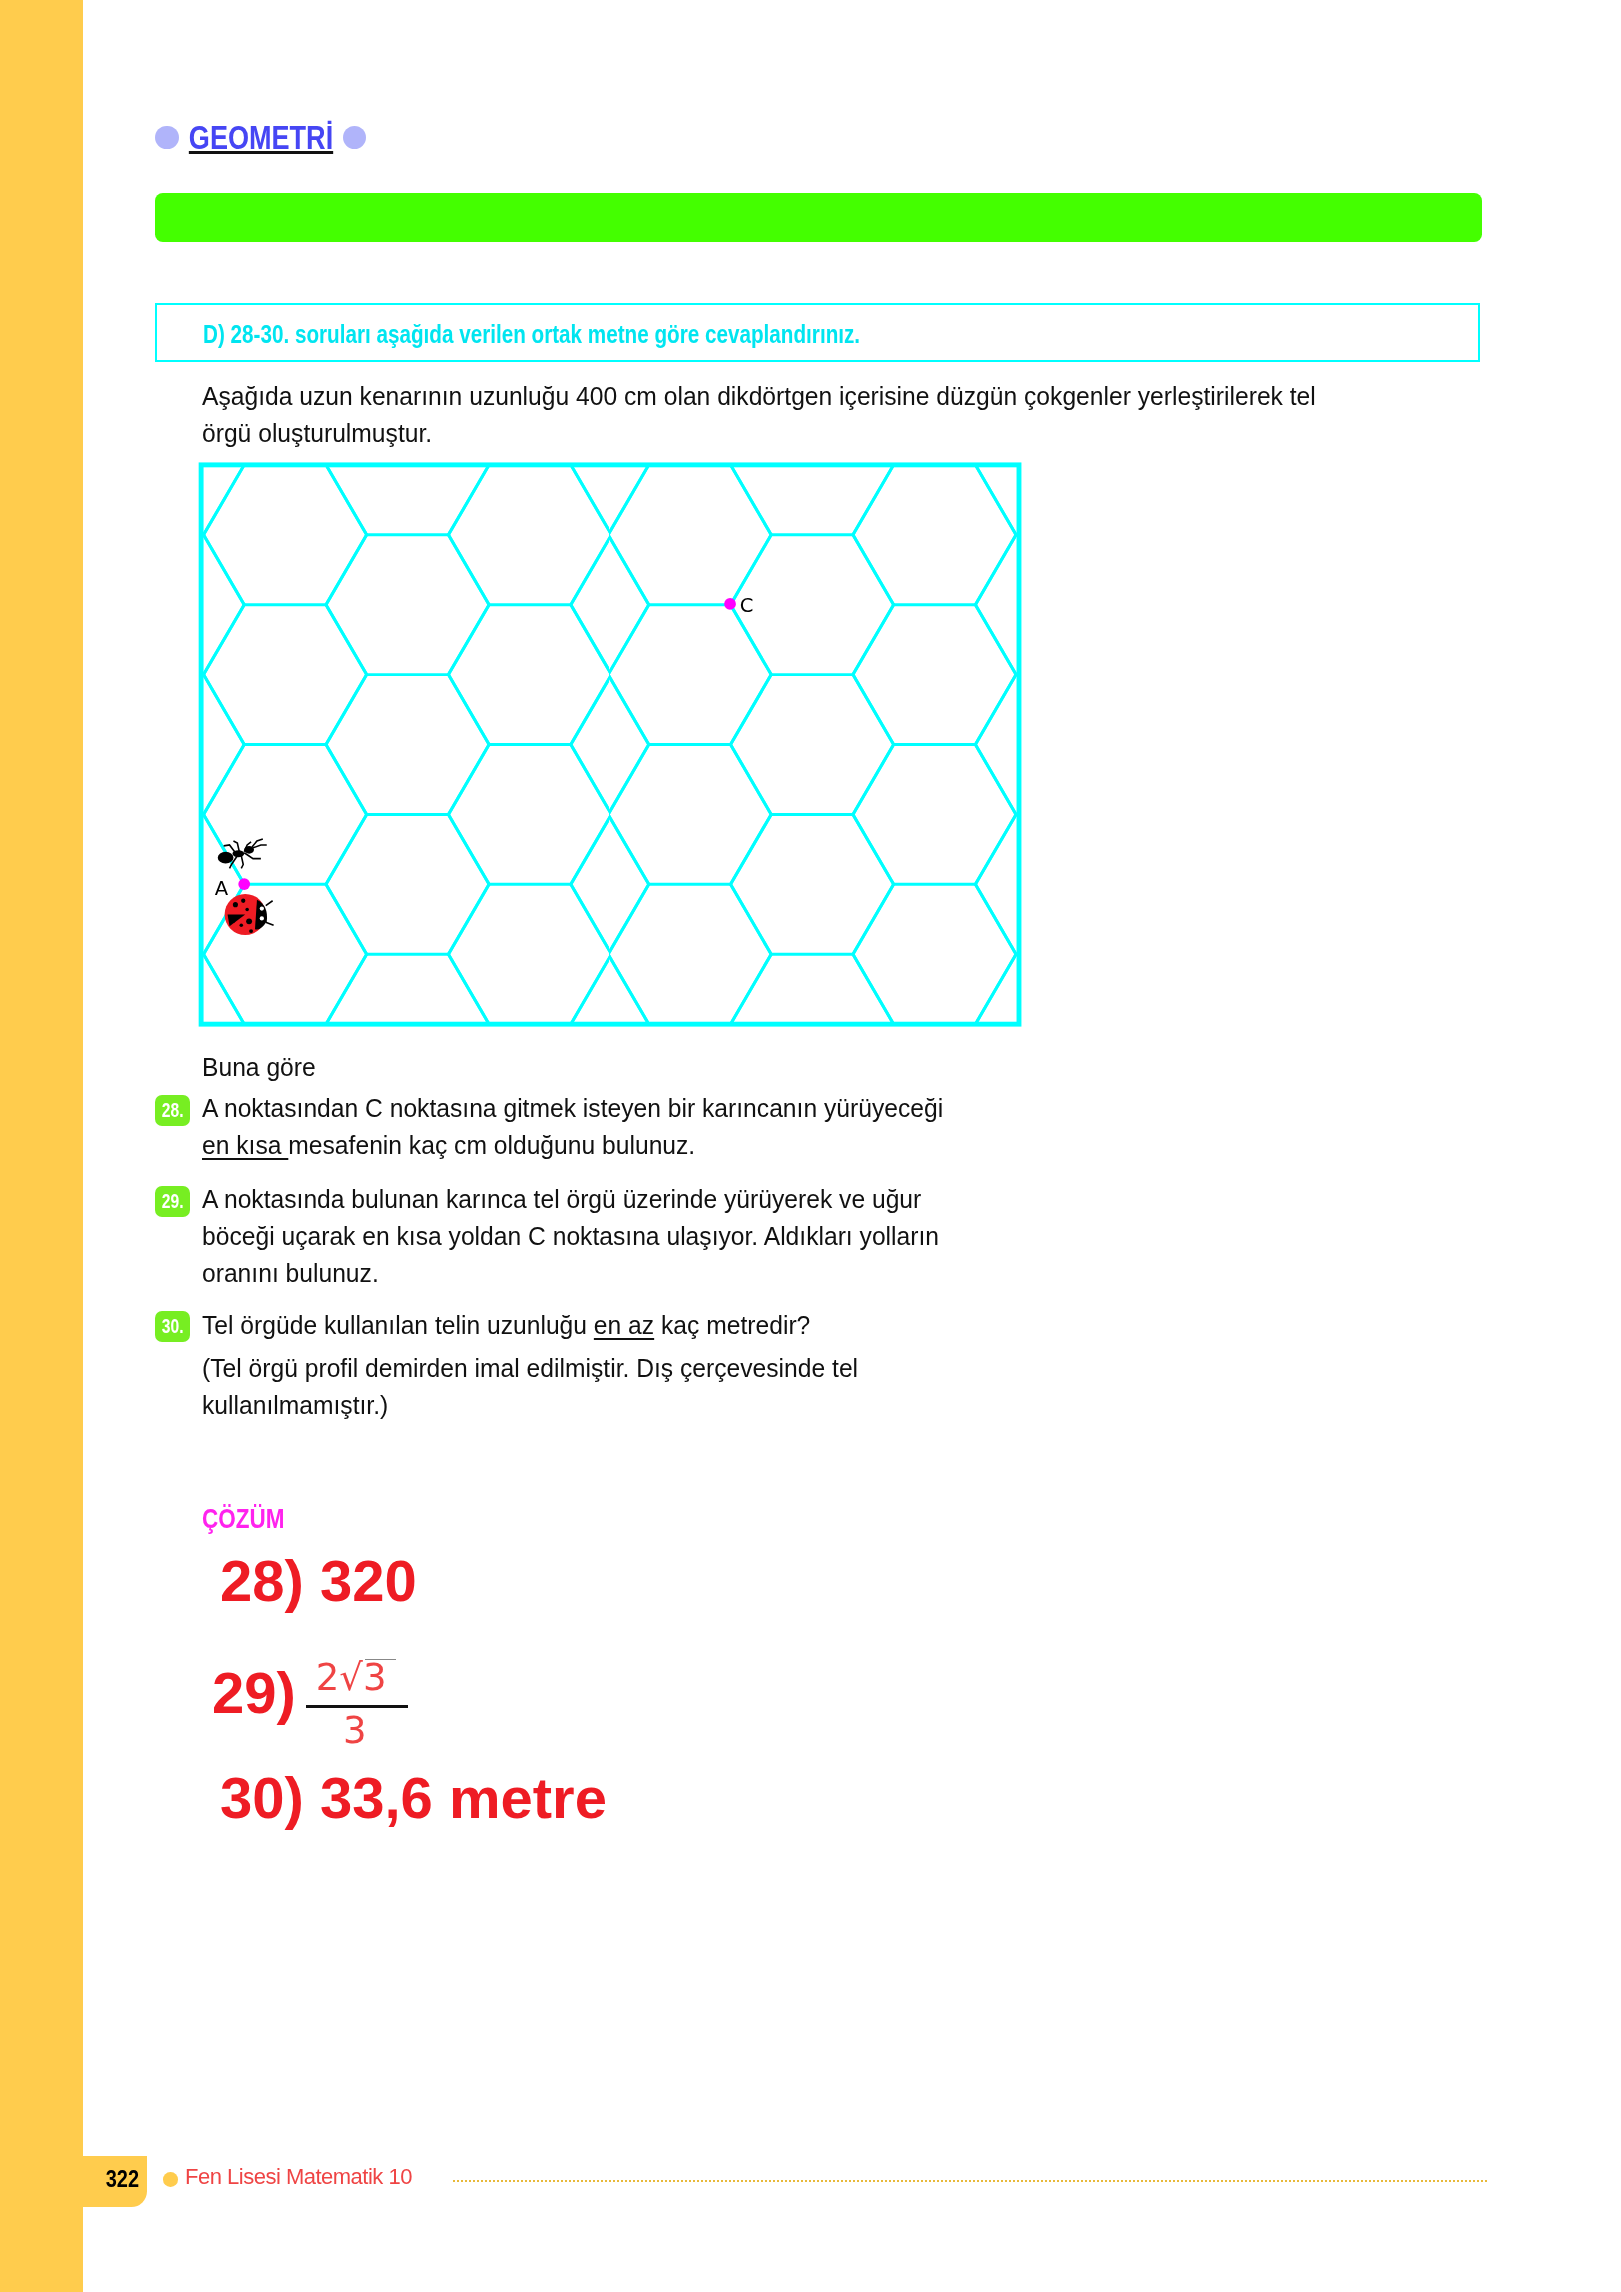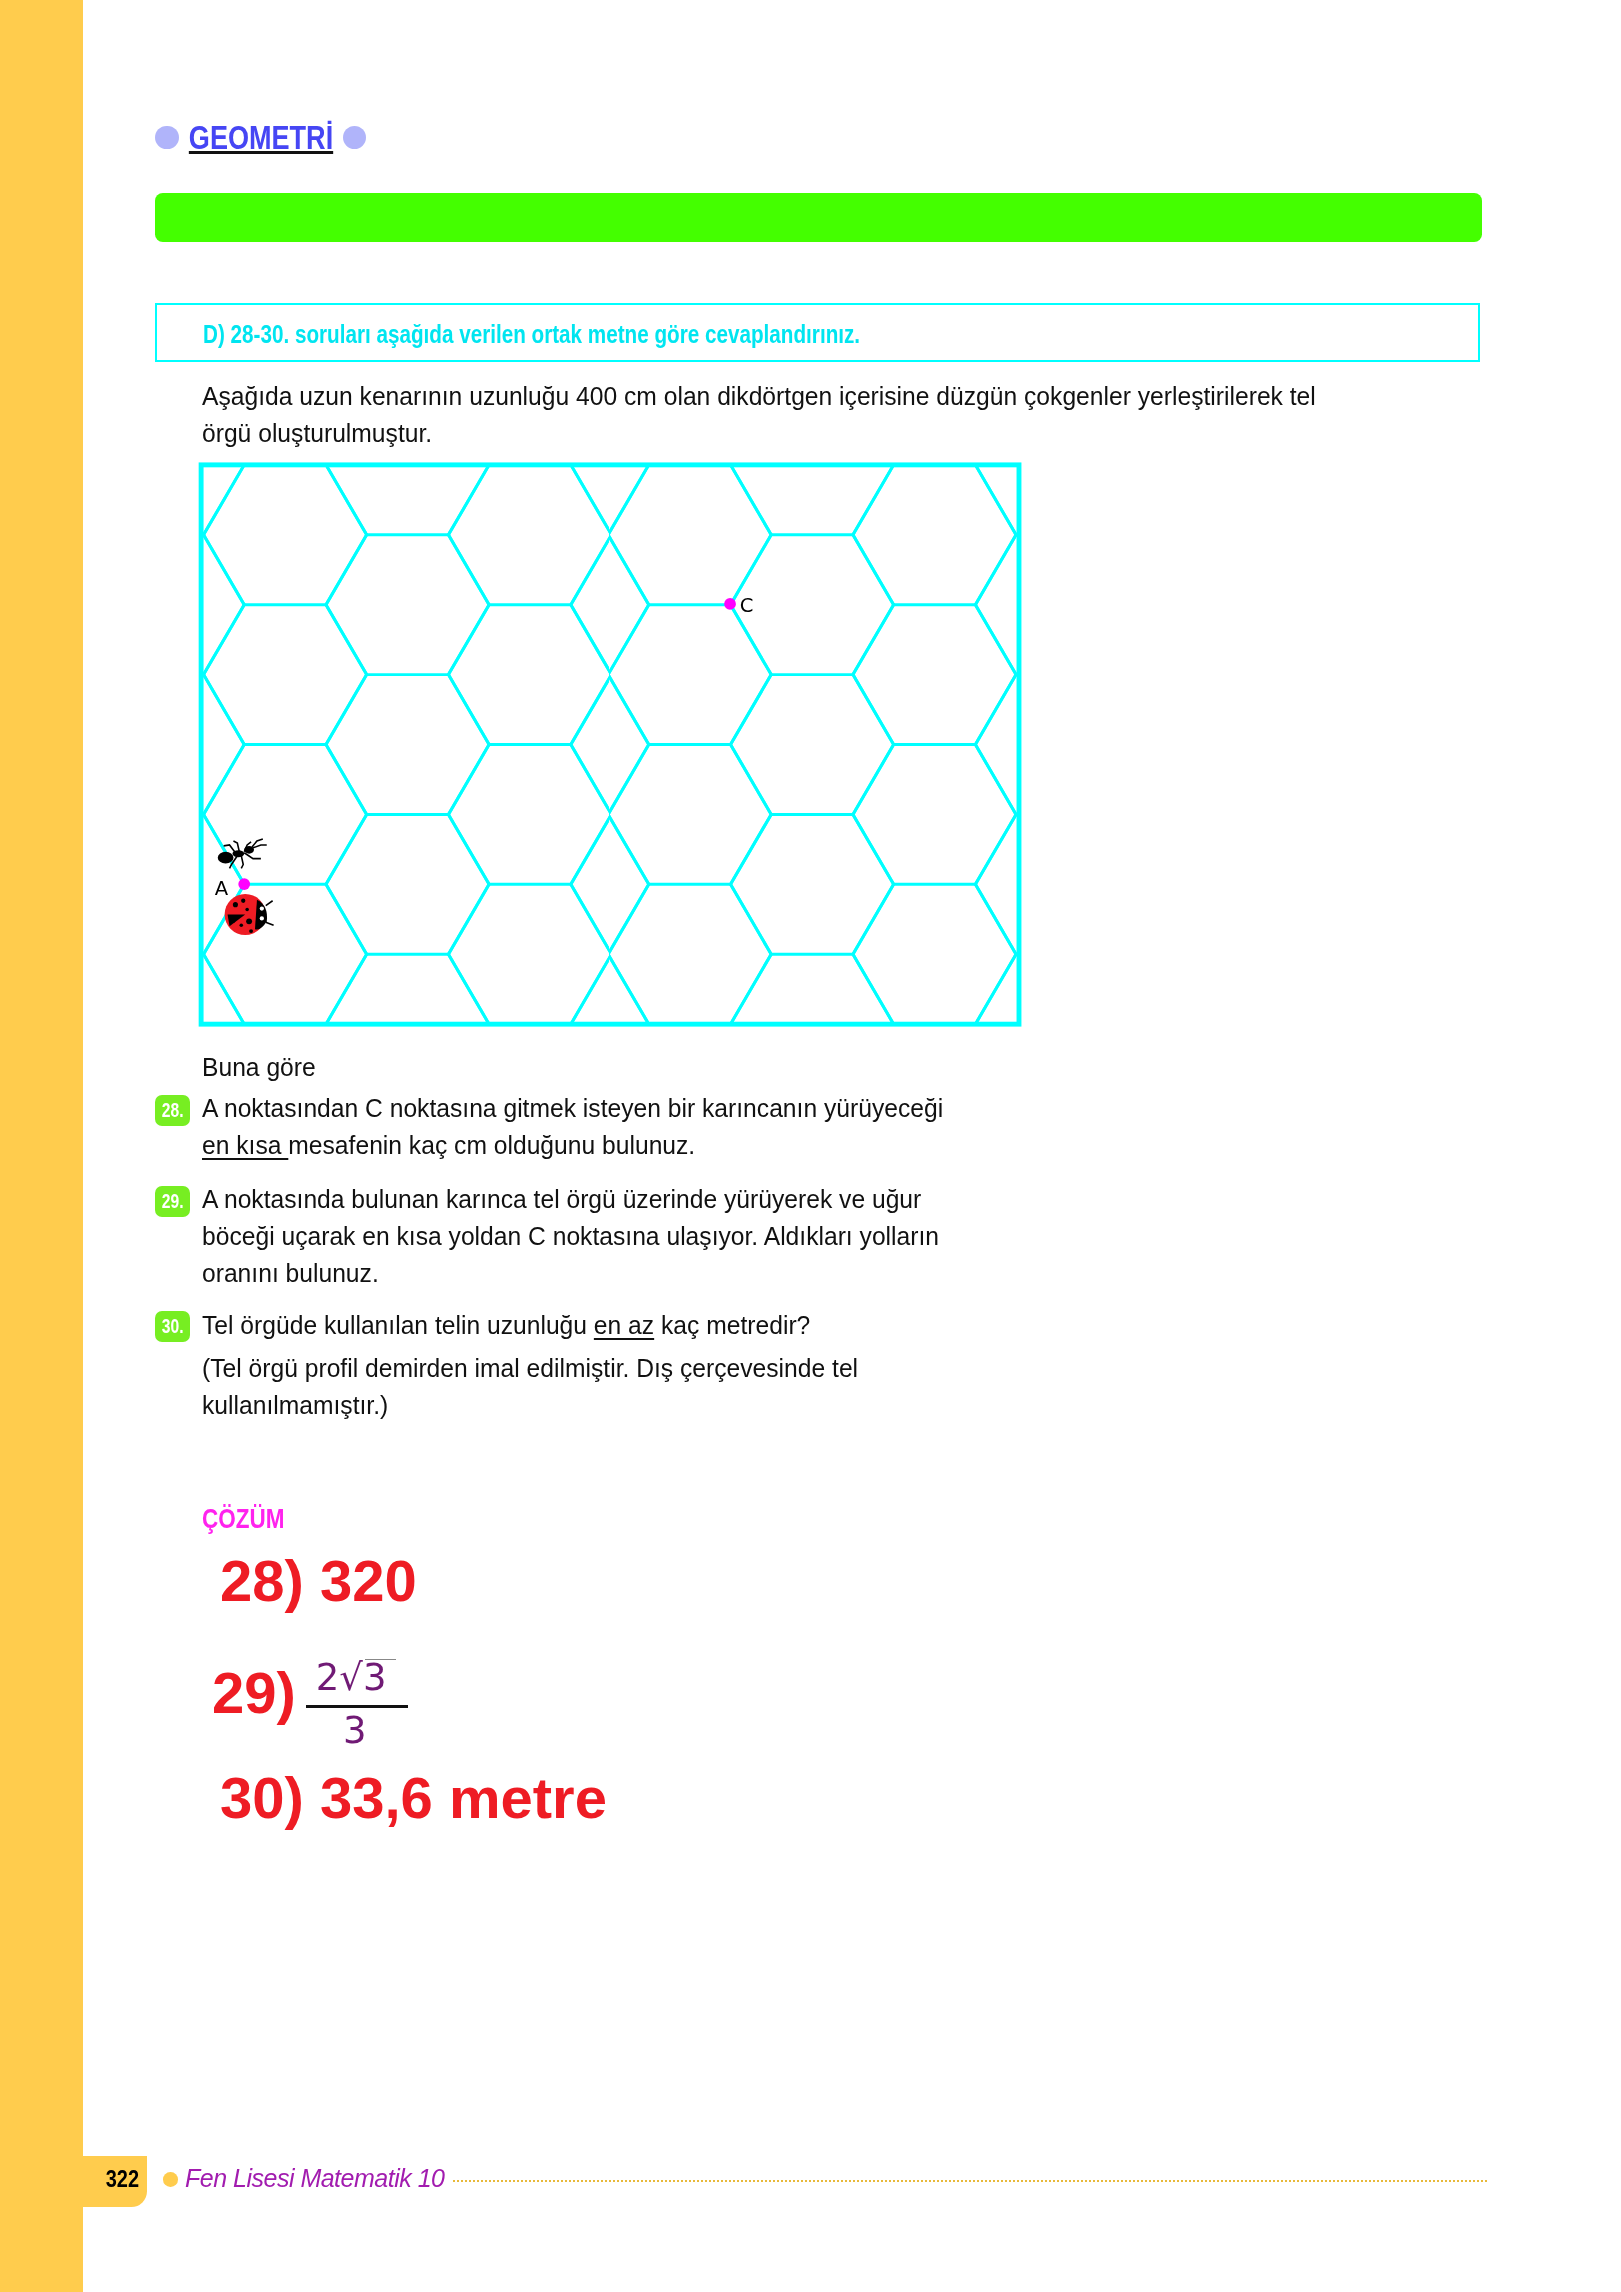--- a/index.html
+++ b/index.html
@@ -12,22 +12,22 @@
     position: absolute; left: 0; top: 2156px; width: 147px; height: 51px;
     background: #FFCC4D; border-bottom-right-radius: 15.7px;
   }
   .page-num {
     position: absolute; left: 90px; top: 2166px; width: 49px; text-align: right;
     font-family: "Liberation Sans", sans-serif; font-weight: bold; font-size: 23.5px;
     color: #000; transform: scaleX(0.85); transform-origin: right center;
   }
   .footer-dot { position: absolute; left: 163px; top: 2172px; width: 14.7px; height: 14.7px; border-radius: 50%; background: #FFCC4D; }
   .footer-title {
-    position: absolute; left: 185px; top: 2164px; font-size: 25px; color: #a21caf;
-    font-family: "Liberation Sans", sans-serif; letter-spacing: -0.5px; font-style: italic;
+    position: absolute; left: 185px; top: 2164px; font-size: 22px; color: #ef4444;
+    font-family: "Liberation Sans", sans-serif; letter-spacing: -0.5px;
   }
   .footer-dots {
     position: absolute; left: 453px; top: 2180px; width: 1034px; height: 0;
     border-top: 2.9px dotted #E8B93A;
   }
 
   .section-head { position: absolute; left: 155px; top: 118px; height: 39px; display: flex; align-items: center; text-decoration: underline; }
   .section-head .bubble { width: 23.5px; height: 23.5px; border-radius: 50%; background: #B0B4FA; }
   .section-head .title {
     margin: 0 7.8px; font-family: "Liberation Sans", sans-serif; font-weight: bold;
@@ -63,21 +63,21 @@
   .u { text-decoration: underline; text-decoration-thickness: 2px; text-underline-offset: 3.9px; }
 
   .cozum {
     position: absolute; left: 202px; top: 1503px; font-weight: bold; font-size: 27.4px; color: #FF22EE;
     transform: scaleX(0.82); transform-origin: left center; font-family: "Liberation Sans", sans-serif;
   }
   .ans {
     position: absolute; font-family: "Liberation Sans", sans-serif; font-weight: bold; font-size: 58px; color: #EE1C24;
     white-space: nowrap;
   }
-  .frac { position: absolute; left: 306px; top: 1656px; width: 108px; height: 98px; font-family: "DejaVu Sans", sans-serif; color: #701a75; }
+  .frac { position: absolute; left: 306px; top: 1656px; width: 108px; height: 98px; font-family: "DejaVu Sans", sans-serif; color: #ef4444; }
   .frac .num { position: absolute; left: 9.8px; top: 0; font-size: 37px; white-space: nowrap; }
   .frac .bar { position: absolute; left: 0; top: 49px; width: 102px; height: 2.9px; background: #111; }
   .frac .den { position: absolute; left: 37px; top: 53px; font-size: 37px; }
   .frac .sqrt-line { position: absolute; left: 59px; top: 2.9px; width: 31px; height: 1px; background: #888; }
 </style>
 </head>
 <body>
 
 <div class="strip"></div>
 <div class="page-tab"></div>

